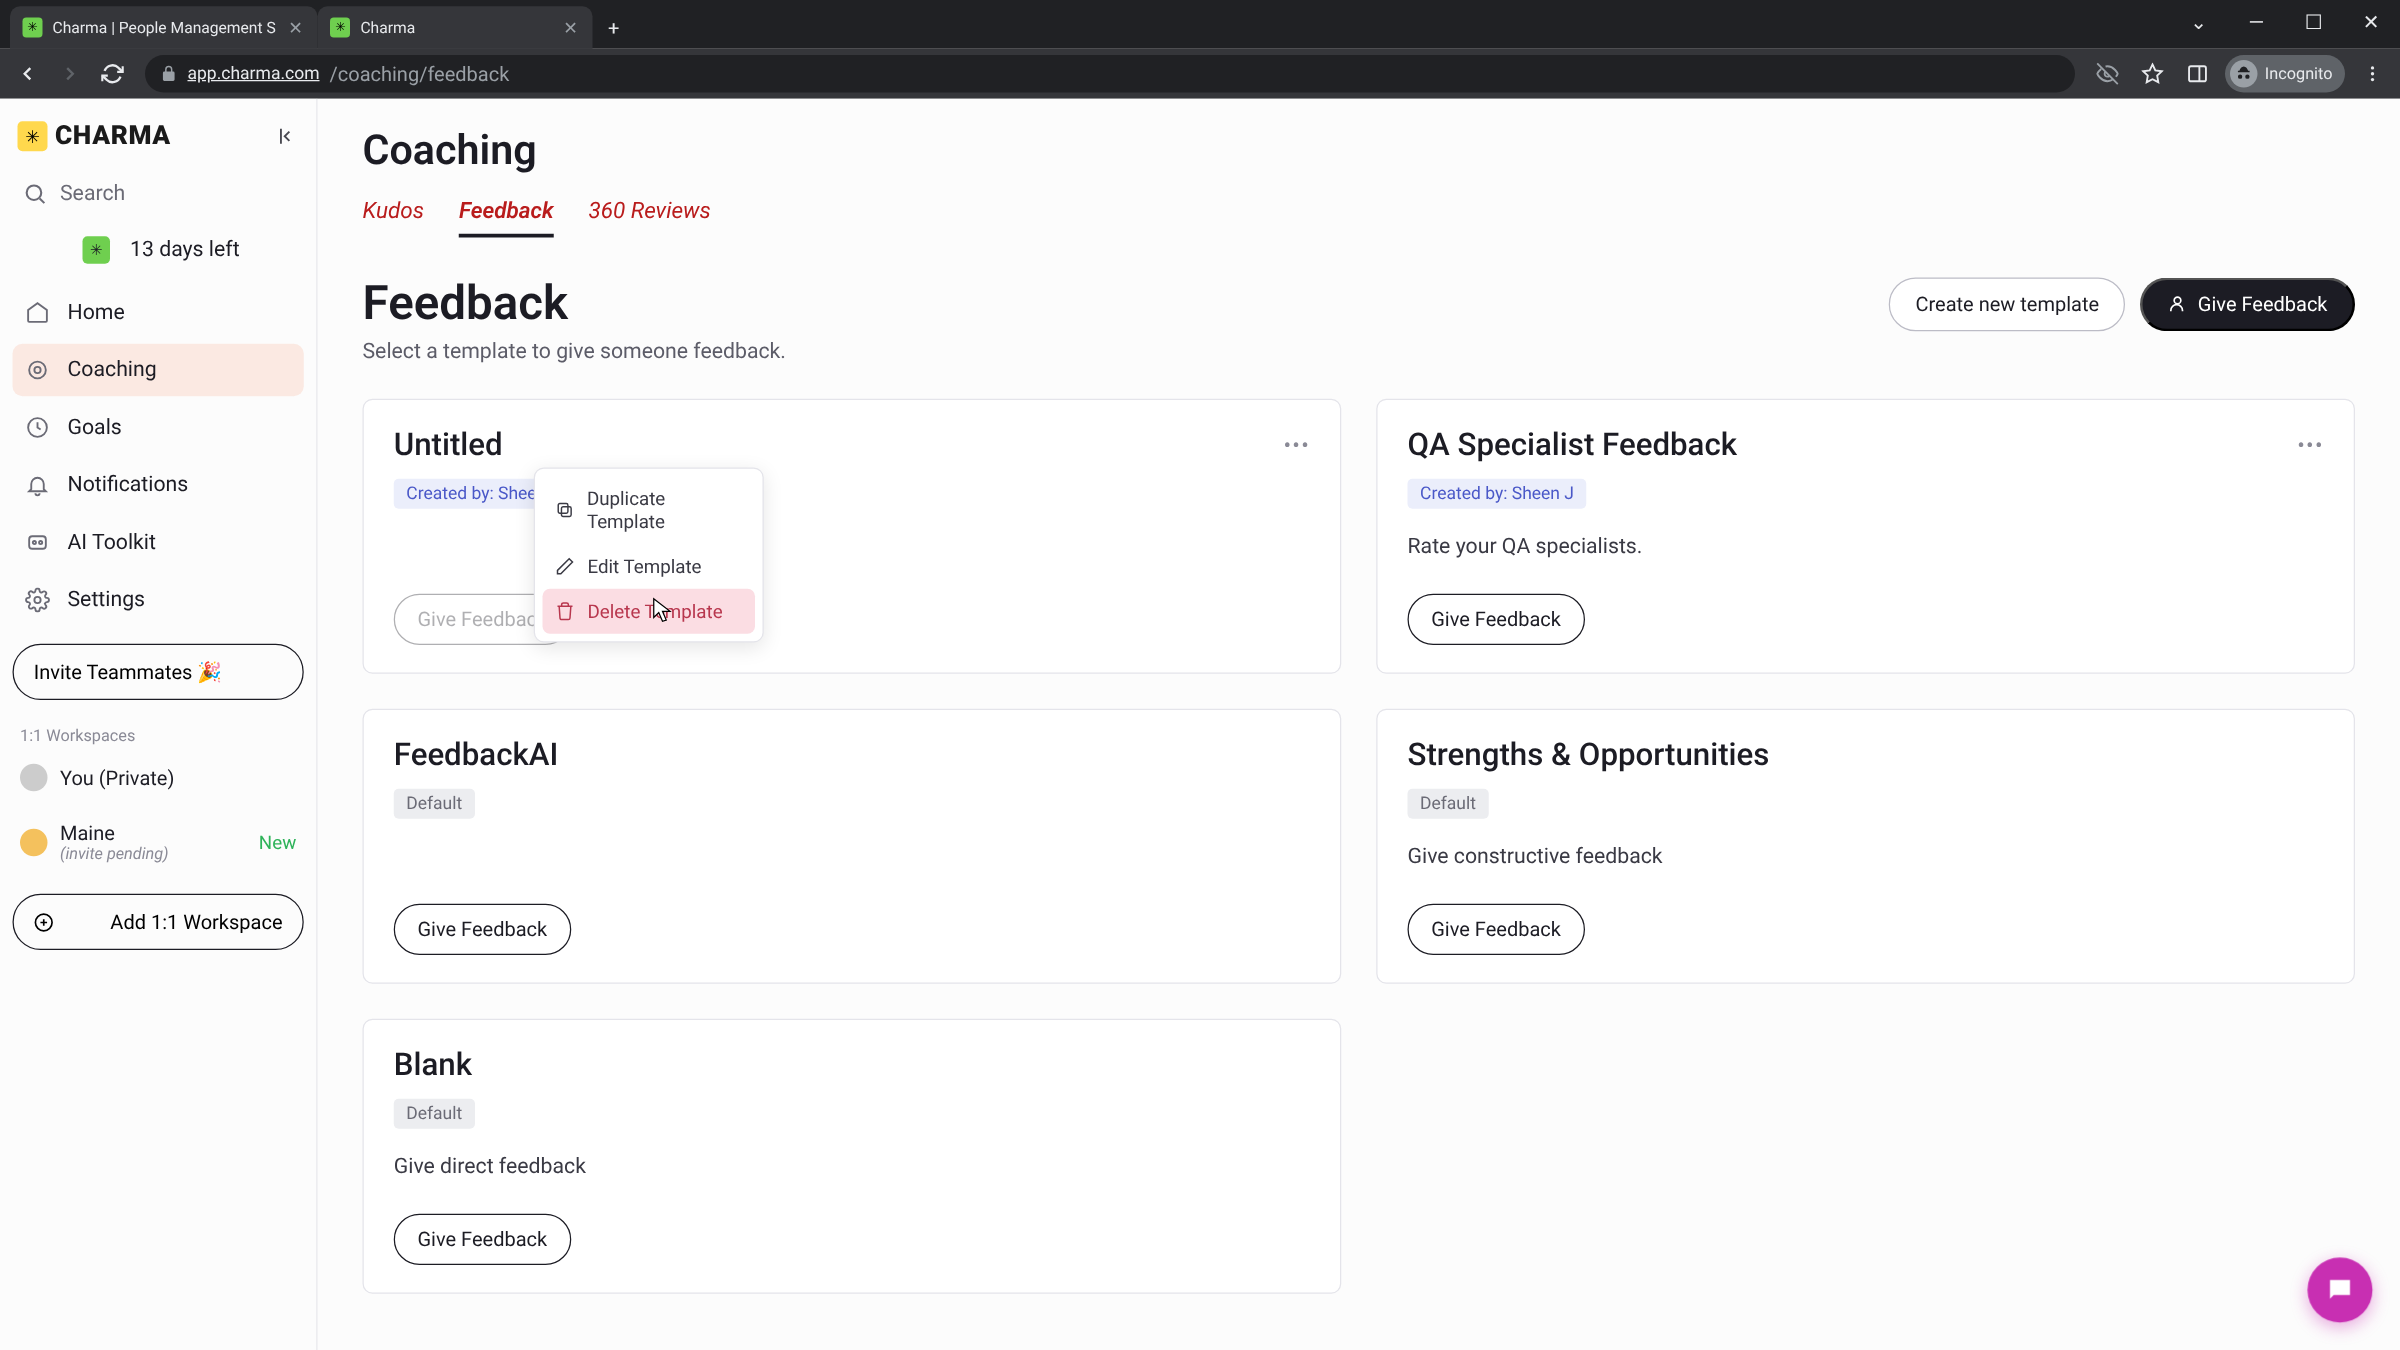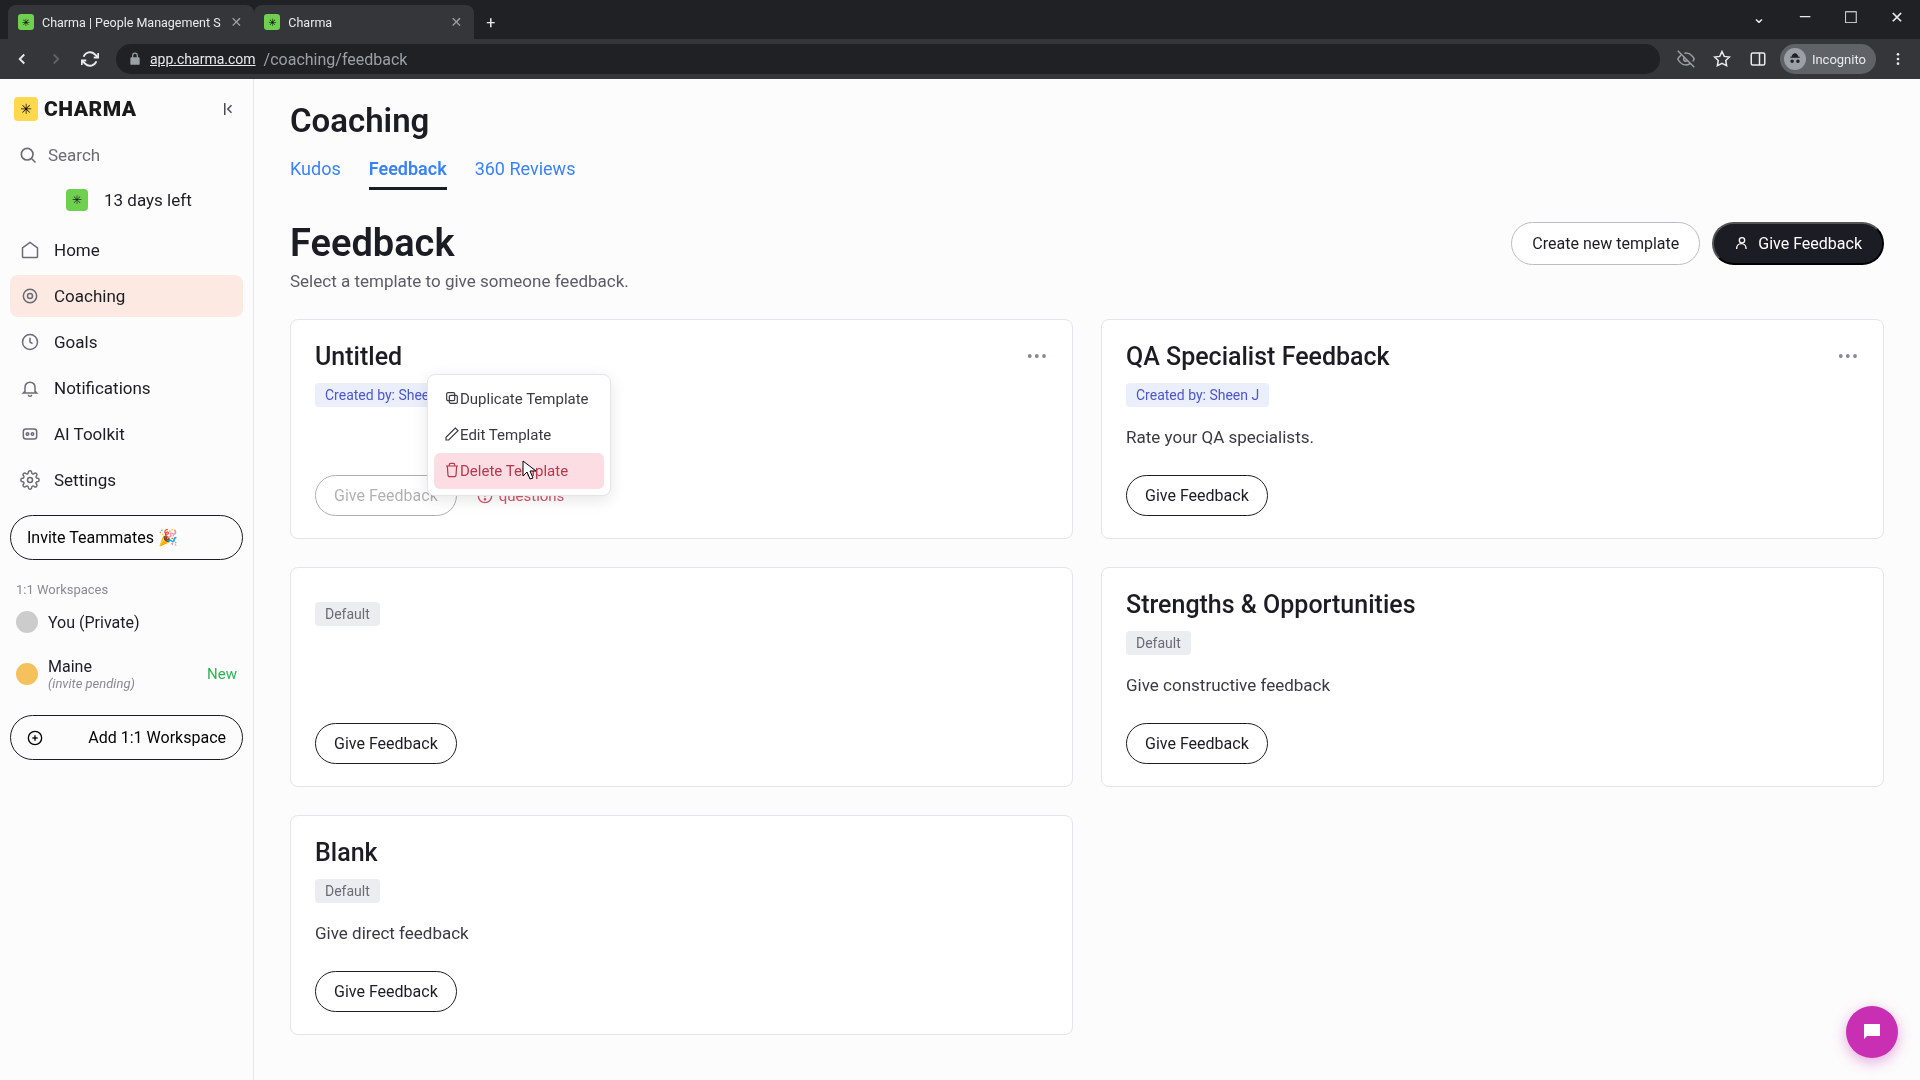--- a/index.html
+++ b/index.html
@@ -52,21 +52,21 @@
 .ws-item { display: flex; align-items: center; gap: 10px; padding: 10px 6px; font-size: 16px; color: #1c1c24; cursor: pointer; }
 .ws-avatar { width: 22px; height: 22px; border-radius: 50%; background: #ccc; }
 .ws-sub { display: block; font-size: 13px; color: #8a8a96; font-style: italic; }
 .ws-new { margin-left: auto; color: #2fb35a; font-size: 15px; }
 .add-ws-btn { margin-top: 10px; border: 1.5px solid #1c1c24; border-radius: 24px; padding: 12px 16px; font-size: 16px; cursor: pointer; display: flex; align-items: center; justify-content: space-between; gap: 6px; }
 
 
 .main { flex: 1; padding: 22px 36px; overflow-y: auto; position: relative; }
 .page-title { font-size: 33px; font-weight: 600; color: #1c1c24; }
 .tabs-nav { display: flex; gap: 28px; margin-top: 18px; border-bottom: 1px solid transparent; }
-.tab-item { font-size: 18px; color: #3b82f6; padding-bottom: 8px; cursor: pointer; }
+.tab-item { font-size: 18px; color: #b91c1c; padding-bottom: 8px; cursor: pointer; font-style: italic; }
 .tab-item.active { font-weight: 600; border-bottom: 3px solid #1c1c24; }
 
 .section-head-row { display: flex; align-items: center; justify-content: space-between; margin-top: 30px; }
 .section-title { font-size: 38px; font-weight: 600; color: #1c1c24; }
 .head-buttons { display: flex; gap: 12px; }
 .btn-outline { border: 1.5px solid #bcbcc6; background: #fff; color: #1c1c24; padding: 10px 20px; border-radius: 22px; font-size: 16px; cursor: pointer; }
 .btn-dark { background: #1c1c24; color: #fff; padding: 10px 20px; border-radius: 22px; font-size: 16px; cursor: pointer; display: flex; align-items: center; gap: 8px; }
 .section-sub { margin-top: 6px; color: #5c5c68; font-size: 17px; }
 
 .cards { display: grid; grid-template-columns: repeat(2, 1fr); gap: 28px; margin-top: 28px; }
@@ -76,21 +76,21 @@
 .more-icon { color: #8a8a96; cursor: pointer; font-size: 18px; letter-spacing: 1px; }
 .badge-creator { display: inline-block; background: #ebeefb; color: #4a58c8; font-size: 14px; padding: 4px 10px; border-radius: 4px; margin-top: 12px; width: fit-content; }
 .badge-default { display: inline-block; background: #ecedf0; color: #6b6b76; font-size: 14px; padding: 4px 10px; border-radius: 4px; margin-top: 12px; width: fit-content; }
 .card-desc { margin-top: 18px; font-size: 17px; color: #3a3a44; line-height: 1.5; flex: 1; }
 .card-footer { margin-top: auto; display: flex; align-items: center; gap: 20px; }
 .give-btn { border: 1.5px solid #1c1c24; border-radius: 22px; padding: 10px 18px; font-size: 16px; color: #1c1c24; background: #fff; cursor: pointer; }
 .questions-warn { color: #d6556c; font-size: 15px; display: flex; align-items: center; gap: 6px; }
 
 
 .dropdown { position: absolute; top: 54px; left: 136px; background: #fff; border: 1px solid #e4e4ea; border-radius: 8px; box-shadow: 0 4px 16px rgba(0,0,0,0.1); width: 184px; padding: 6px; z-index: 100; }
-.dd-item { display: flex; padding: 9px 10px; font-size: 15px; color: #3a3a44; cursor: pointer; border-radius: 6px; }
+.dd-item { display: flex; align-items: center; gap: 10px; padding: 9px 10px; font-size: 15px; color: #3a3a44; cursor: pointer; border-radius: 6px; }
 .dd-item.danger { background: #fbdde3; color: #b8374e; }
 
 
 .fab { position: fixed; bottom: 22px; right: 22px; width: 52px; height: 52px; background: #c82fb2; border-radius: 50%; display: flex; align-items: center; justify-content: center; color: #fff; cursor: pointer; box-shadow: 0 4px 14px rgba(200,47,178,0.4); }
 
 
 .cursor { position: absolute; top: 160px; left: 214px; width: 18px; height: 22px; pointer-events: none; z-index: 200; }
 
 svg { display: block; }
 </style>
@@ -368,20 +368,23 @@
           <span class="more-icon">•••</span>
         </div>
         <span class="badge-creator">Created by: Sheen J</span>
         <div class="card-desc">Rate your QA specialists.</div>
         <div class="card-footer">
           <button class="give-btn">Give Feedback</button>
         </div>
       </div>
 
       <div class="card">
+        <div class="card-title-row">
+          <div class="card-title">FeedbackAI</div>
+        </div>
         <span class="badge-default">Default</span>
         <div class="card-footer">
           <button class="give-btn">Give Feedback</button>
         </div>
       </div>
 
       <div class="card">
         <div class="card-title-row">
           <div class="card-title">Strengths &amp; Opportunities</div>
         </div>

